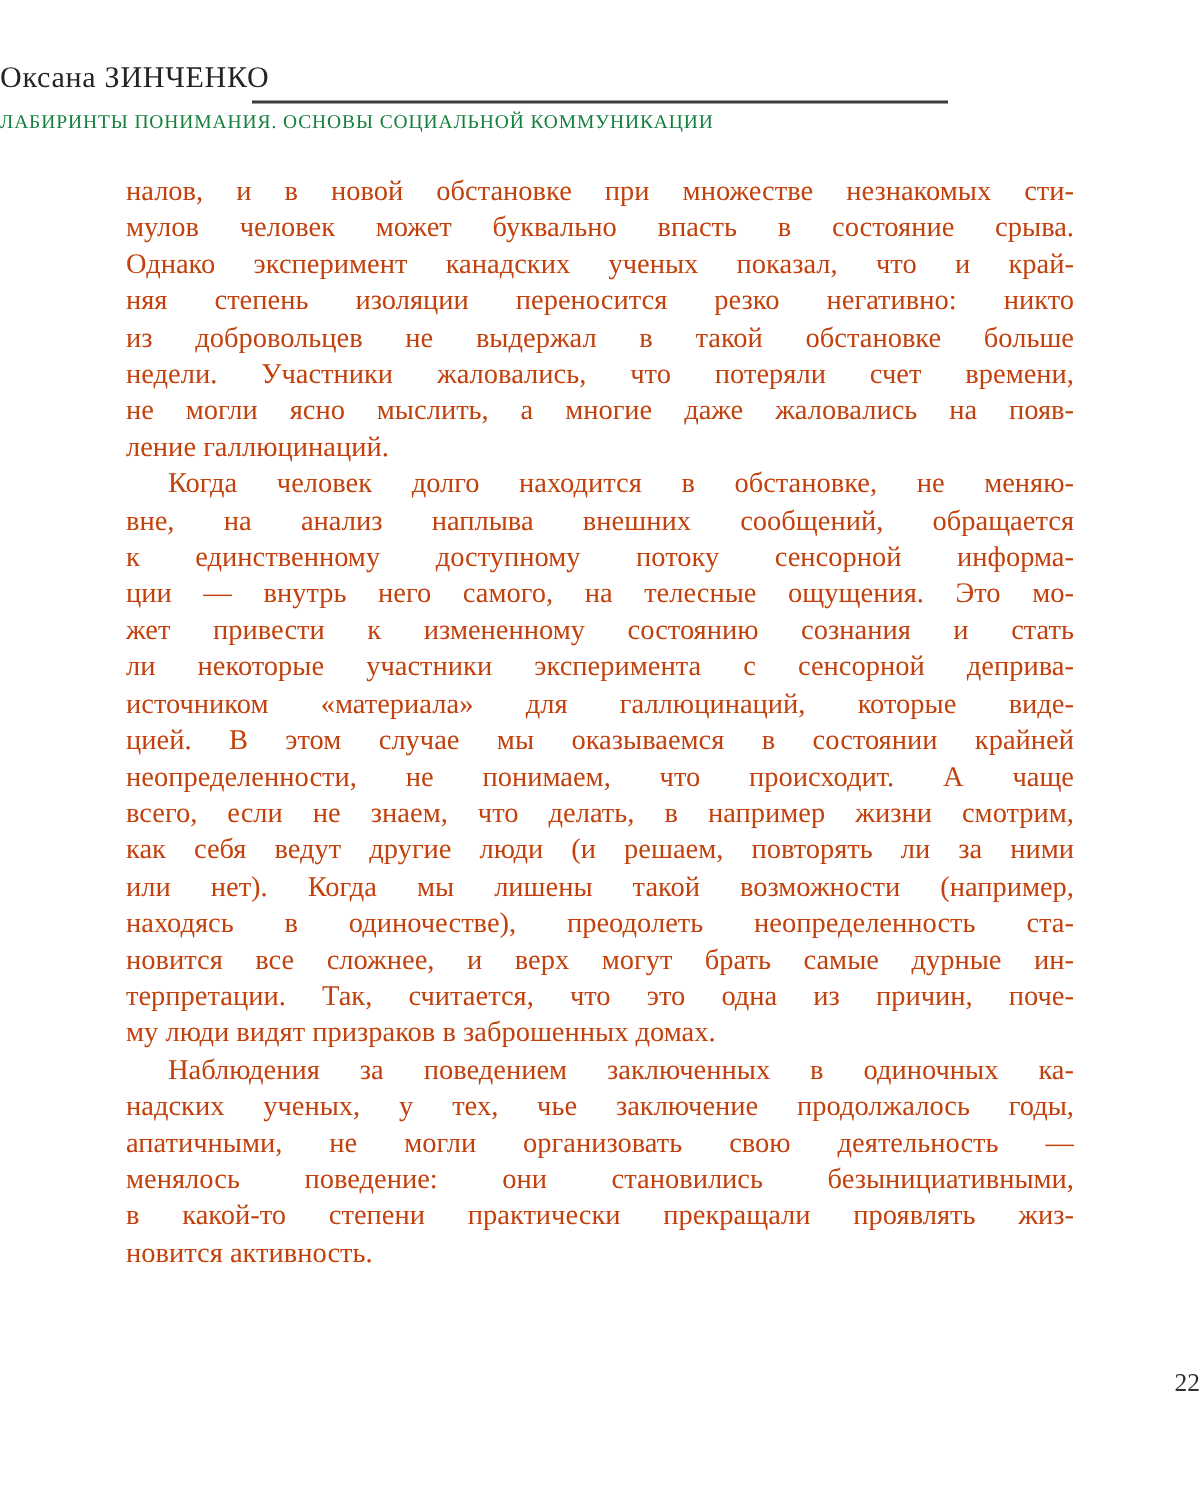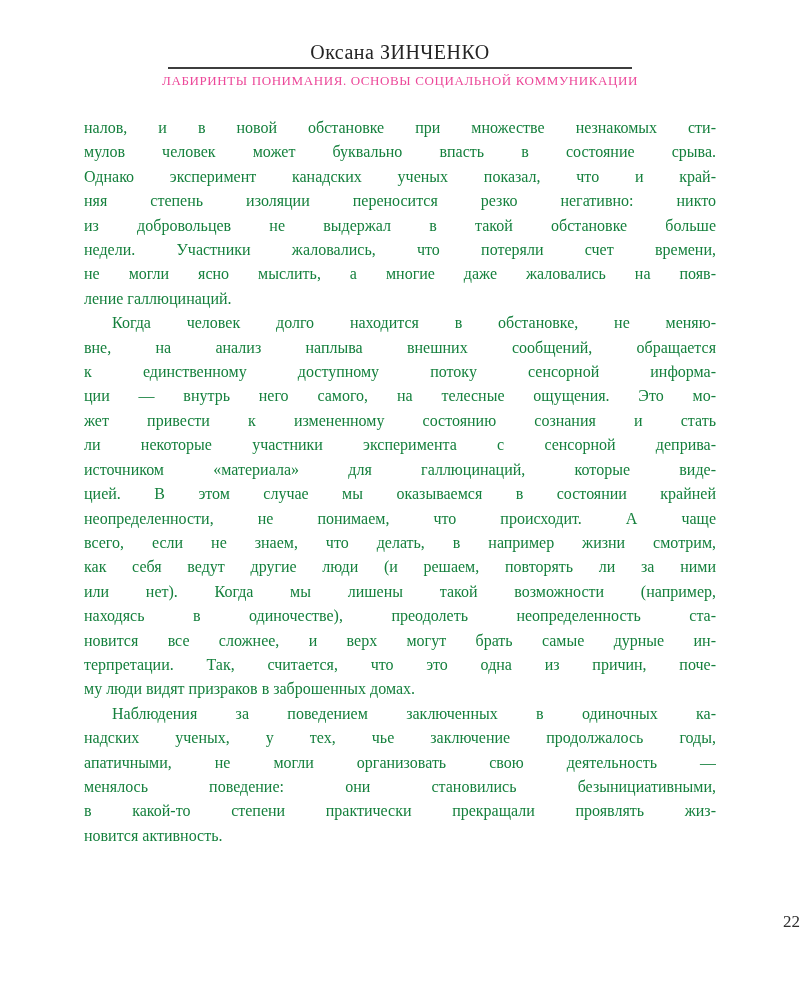--- a/index.html
+++ b/index.html
@@ -11,49 +11,48 @@
     background: #ffffff;
     font-family: "Liberation Serif", "DejaVu Serif", serif;
     color: #242424;
     overflow: hidden;
   }
   .header {
     position: absolute;
     top: 40px;
     left: 0;
     width: 800px;
-    text-align: center;
   }
   .author {
     font-size: 20px;
     line-height: 24px;
     letter-spacing: 0.5px;
     color: #242424;
     white-space: nowrap;
   }
   .header-rule {
     width: 464px;
     height: 2px;
     background: #3d3d3d;
     margin: 3px auto 4px auto;
     border: none;
   }
   .series-title {
     font-size: 13px;
     letter-spacing: 0.6px;
-    color: #ec4899;
+    color: #15803d;
     white-space: nowrap;
   }
   .body-text {
     position: absolute;
     top: 116px;
     left: 84px;
     width: 632px;
-    font-size: 16px;
-    color: #15803d;
+    font-size: 19px;
+    color: #c2410c;
     overflow: hidden;
   }
   .para { margin: 0; }
   .line {
     line-height: 24.4px;
     text-align: justify;
     text-align-last: justify;
   }
   .line.last {
     text-align-last: left;

